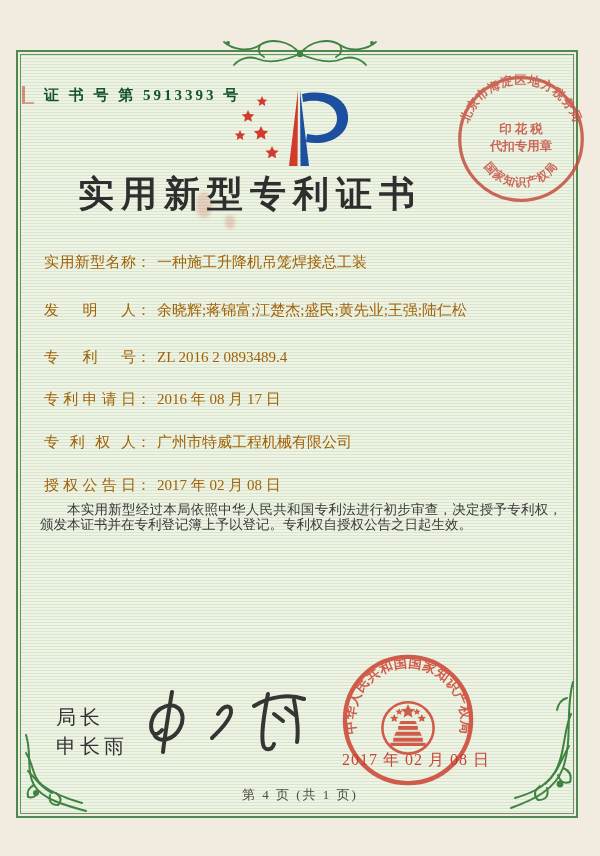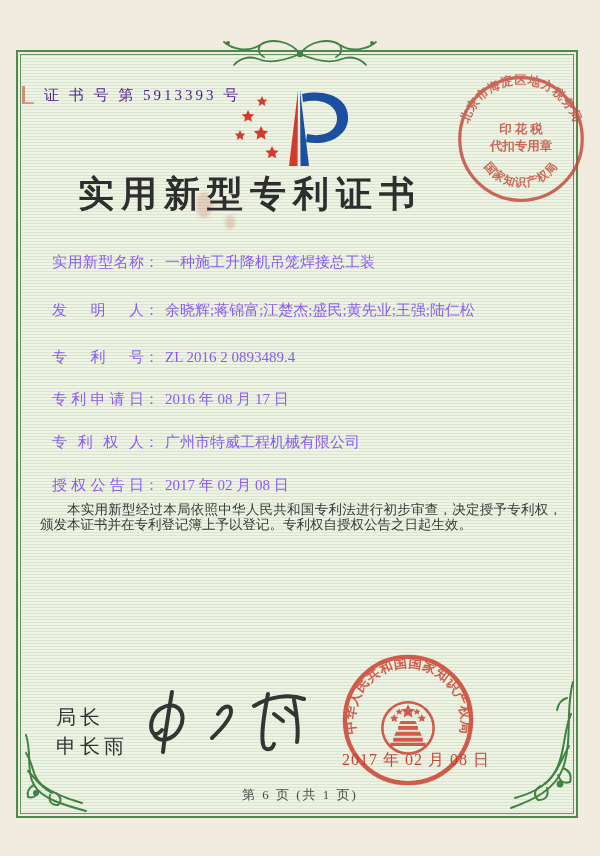--- a/index.html
+++ b/index.html
@@ -13,26 +13,26 @@
     position:absolute;left:16px;top:50px;width:562px;height:768px;
     border:2px solid #4c8a4f;box-sizing:border-box;
   }
   .frame-inner{
     position:absolute;inset:2px;border:1px solid #5f975f;
     background:
       repeating-linear-gradient(180deg, rgba(128,172,128,.20) 0 1px, rgba(128,172,128,0) 1px 3px),
       #eef3e3;
   }
   .abs{position:absolute;}
-  .cert-no{left:44px;top:86px;font-size:15px;letter-spacing:3px;color:#4c1d95;}
+  .cert-no{left:44px;top:86px;font-size:15px;letter-spacing:3px;color:#14532d;font-weight:bold;}
   .title{
     left:0;top:170px;width:500px;text-align:center;
     font-size:36px;font-weight:bold;letter-spacing:7px;color:#2e2e2e;
   }
-  .field-row{left:52px;width:520px;font-size:15px;color:#8b5cf6;white-space:nowrap;}
+  .field-row{left:44px;width:520px;font-size:15px;color:#a16207;white-space:nowrap;}
   .field-label{
     display:inline-block;width:92px;vertical-align:bottom;
     text-align:justify;text-align-last:justify;
   }
   .field-colon{display:inline-block;margin-right:6px;}
   .paragraphs{
     left:40px;top:502px;width:522px;font-size:13.5px;line-height:15px;
     text-align:justify;color:#3a3a3a;
   }
   .paragraphs p{margin:0;text-indent:2em;}
@@ -203,13 +203,13 @@
       <rect x="55" y="88" width="30" height="4"></rect>
       <path d="M56,86 h28 l-2,-4 h-24 z"></path>
       <rect x="60" y="76" width="20" height="4"></rect>
       <path d="M61,74 h18 l-1.6,-3 h-14.8 z"></path>
     </g>
   </svg>
 </div>
 
 <div class="abs date-stamp">2017 年 02 月 08 日</div>
 
-<div class="abs footer">第 6 页 (共 1 页)</div>
+<div class="abs footer">第 4 页 (共 1 页)</div>
 
 </body></html>

